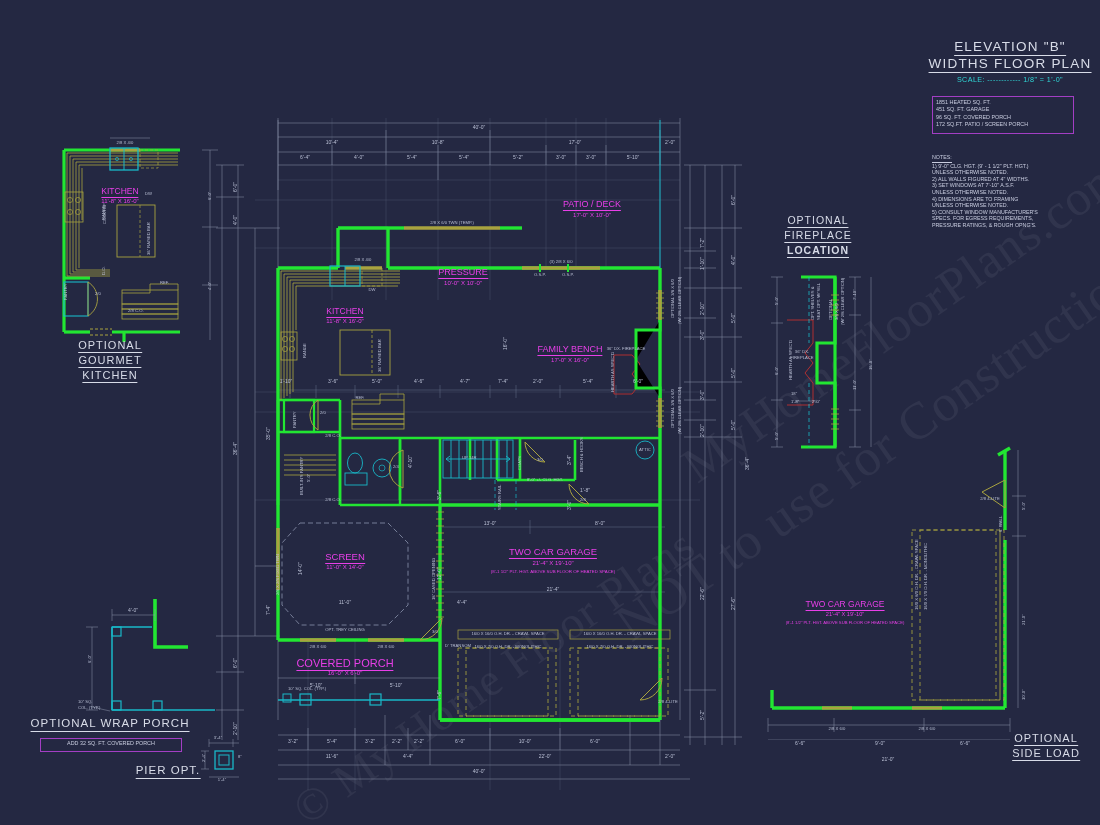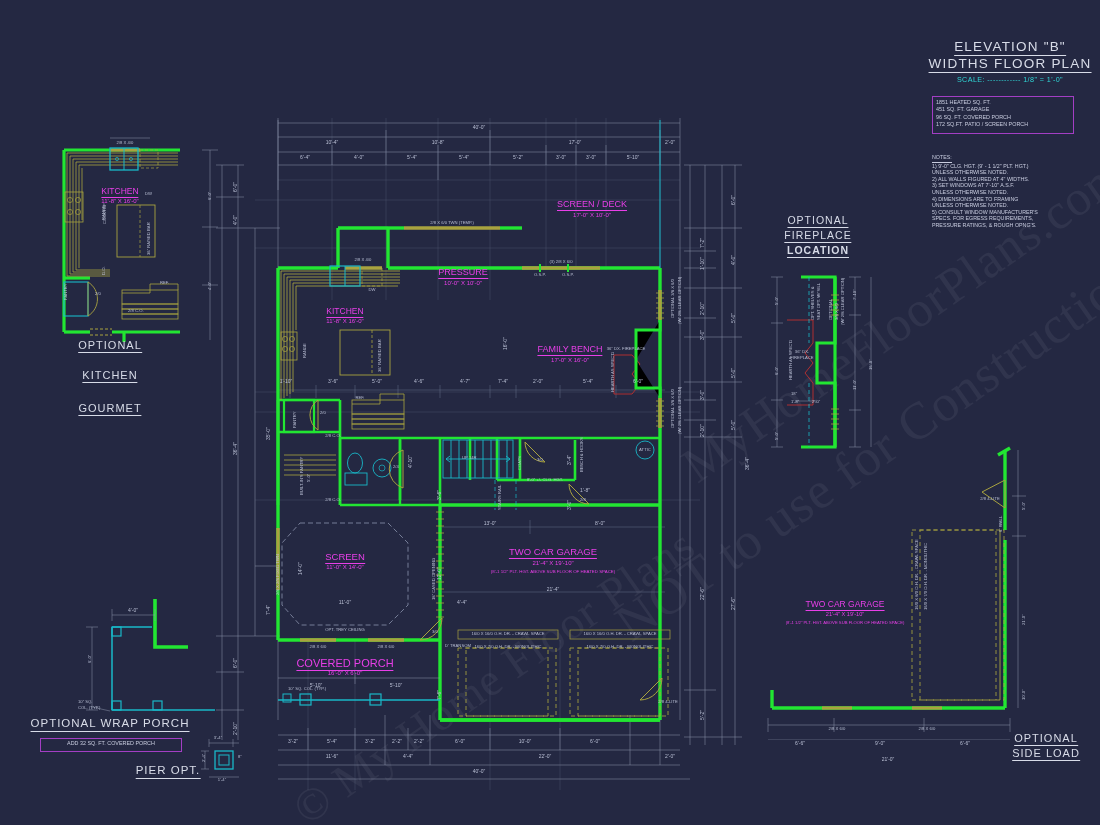--- a/index.html
+++ b/index.html
@@ -578,21 +578,21 @@
     <div class="noteln">2)  ALL  WALLS FIGURED AT 4" WIDTHS.</div>
     <div class="noteln">3)  SET WINDOWS AT 7'-10" A.S.F.</div>
     <div class="noteln">     UNLESS OTHERWISE NOTED.</div>
     <div class="noteln">4)  DIMENSIONS ARE TO FRAMING</div>
     <div class="noteln">     UNLESS OTHERWISE NOTED.</div>
     <div class="noteln">5)  CONSULT WINDOW MANUFACTURER'S</div>
     <div class="noteln">     SPECS. FOR EGRESS REQUIREMENTS,</div>
     <div class="noteln">     PRESSURE RATINGS, &amp; ROUGH OPNG'S.</div>
   </div>
 
-  <div class="lbl magenta ctr u" style="left:592px;top:200px;font-size:9px;">SCREEN / DECK</div>
+  <div class="lbl magenta ctr u" style="left:592px;top:200px;font-size:9px;">PATIO / DECK</div>
   <div class="lbl magenta ctr" style="left:592px;top:212px;font-size:6px;">17'-0" X 10'-0"</div>
 
   <div class="lbl magenta ctr u" style="left:463px;top:268px;font-size:9px;">PRESSURE</div>
   <div class="lbl magenta ctr" style="left:463px;top:280px;font-size:6px;">10'-0" X 10'-0"</div>
 
   <div class="lbl magenta ctr u" style="left:345px;top:307px;font-size:8.5px;">KITCHEN</div>
   <div class="lbl magenta ctr" style="left:345px;top:318px;font-size:6px;">11'-8" X 16'-0"</div>
 
   <div class="lbl magenta ctr u" style="left:570px;top:345px;font-size:9px;">FAMILY BENCH</div>
   <div class="lbl magenta ctr" style="left:570px;top:357px;font-size:6px;">17'-0" X 16'-0"</div>
@@ -601,21 +601,21 @@
   <div class="lbl magenta ctr" style="left:345px;top:564px;font-size:6px;">11'-0" X 14'-0"</div>
 
   <div class="lbl magenta ctr u" style="left:553px;top:547px;font-size:9.5px;">TWO CAR GARAGE</div>
   <div class="lbl magenta ctr" style="left:553px;top:560px;font-size:6px;">21'-4" X 19'-10"</div>
   <div class="lbl magenta ctr" style="left:553px;top:570px;font-size:4.4px;">(8'-1 1/2" PLT. HGT. ABOVE SUB FLOOR OF HEATED SPACE)</div>
 
   <div class="lbl magenta ctr u" style="left:345px;top:658px;font-size:11px;">COVERED PORCH</div>
   <div class="lbl magenta ctr" style="left:345px;top:670px;font-size:6px;">16'-0" X 6'-0"</div>
 
   <div class="lbl ttl ctr u" style="left:110px;top:340px;font-size:11px;letter-spacing:1px;">OPTIONAL</div>
-  <div class="lbl ttl ctr u" style="left:110px;top:355px;font-size:11px;letter-spacing:1px;margin-top:48px;">GOURMET</div>
+  <div class="lbl ttl ctr u" style="left:110px;top:355px;font-size:11px;letter-spacing:1px;">GOURMET</div>
   <div class="lbl ttl ctr u" style="left:110px;top:370px;font-size:11px;letter-spacing:1px;">KITCHEN</div>
 
   <div class="lbl magenta ctr u" style="left:120px;top:187px;font-size:8.5px;">KITCHEN</div>
   <div class="lbl magenta ctr" style="left:120px;top:198px;font-size:6px;">11'-8" X 16'-0"</div>
   <div class="lbl dimtx ctr tiny" style="left:125px;top:141px;">2/8 X 4/0</div>
   <div class="lbl dimtx tiny" style="left:145px;top:192px;">DW</div>
   <div class="lbl dimtx tiny rot90" style="left:103px;top:224px;">COOKTOP</div>
   <div class="lbl dimtx tiny rot90" style="left:64px;top:300px;">PANTRY</div>
   <div class="lbl dimtx tiny" style="left:128px;top:309px;">2/8 C.O.</div>
   <div class="lbl dimtx tiny" style="left:160px;top:281px;">REF.</div>

